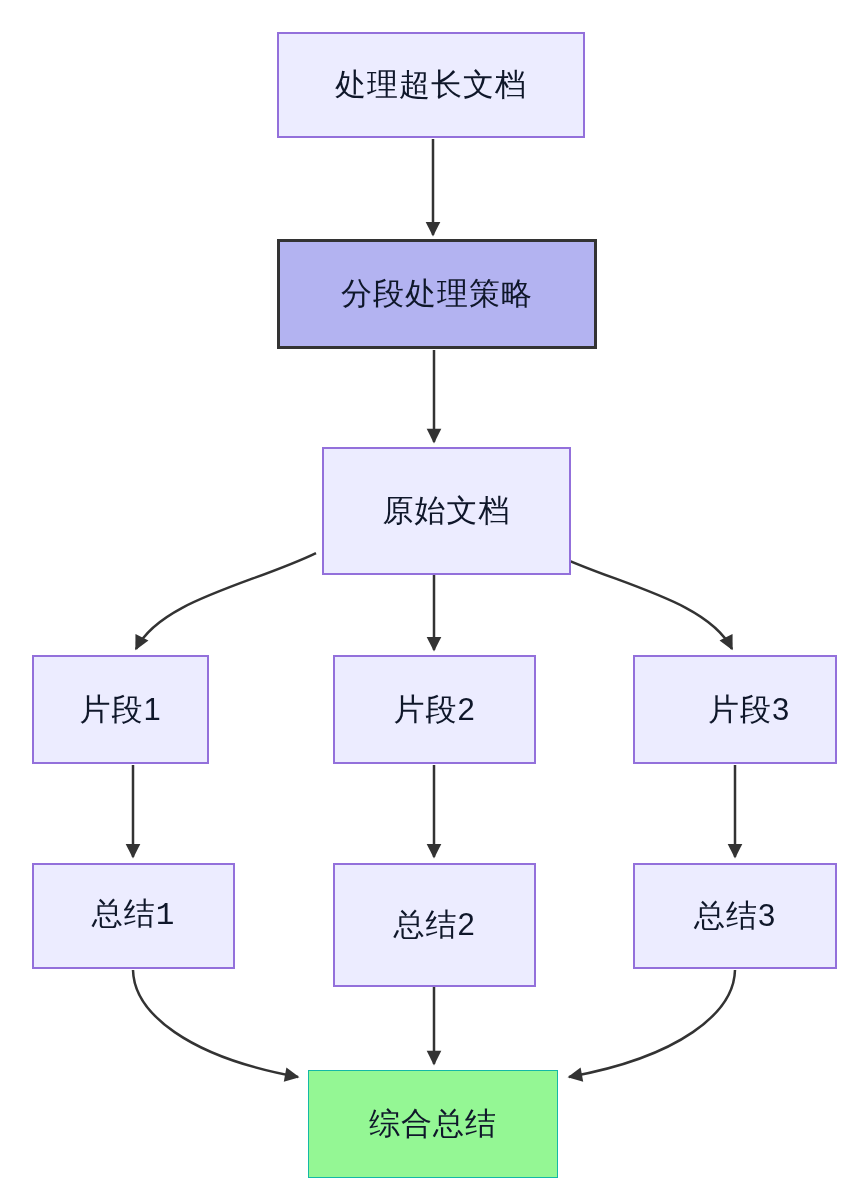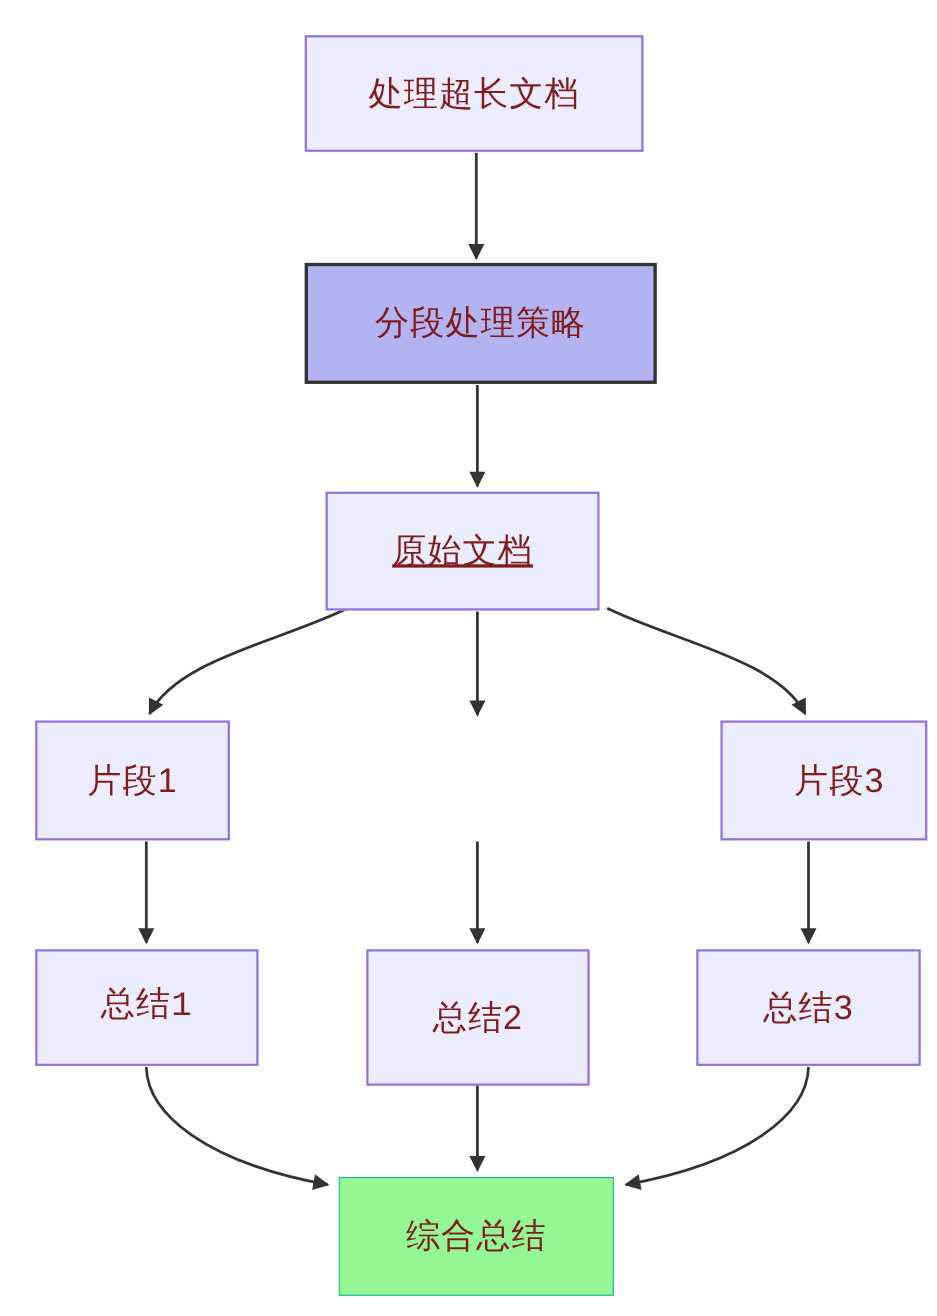--- a/index.html
+++ b/index.html
@@ -29,40 +29,40 @@
   }
   .node {
     position: absolute;
     box-sizing: border-box;
     display: flex;
     align-items: center;
     justify-content: center;
     text-align: center;
     background: #ECECFF;
     border: 2px solid #9370DB;
-    color: #7f1d1d;
+    color: #0f172a;
     font-size: 31px;
     line-height: 1.2;
     letter-spacing: 1px;
   }
   .node.highlight {
     background: #b3b3f1;
     border: 3.5px solid #333333;
   }
   .node.success {
     background: #94f794;
     border: 1px solid #14b8a6;
   }
   
   #node-A  { left: 277px; top: 32px;   width: 308px; height: 106px; }
   #node-B  { left: 277px; top: 239px;  width: 320px; height: 110px; }
-  #node-C  { left: 296px; top: 447px;  width: 249px; height: 108px; text-decoration: underline; }
+  #node-C  { left: 322px; top: 447px;  width: 249px; height: 128px; }
   #node-D1 { left: 32px;  top: 655px;  width: 177px; height: 109px; }
   #node-D2 { left: 333px; top: 655px;  width: 203px; height: 109px; }
-  #node-D3 { left: 655px; top: 655px;  width: 188px; height: 109px; padding-left: 28px; }
+  #node-D3 { left: 633px; top: 655px;  width: 204px; height: 109px; padding-left: 28px; }
   #node-E1 { left: 32px;  top: 863px;  width: 203px; height: 106px; font-family: Liberation Mono, monospace; }
   #node-E2 { left: 333px; top: 863px;  width: 203px; height: 124px; }
   #node-E3 { left: 633px; top: 863px;  width: 204px; height: 106px; align-items: center; }
   #node-F  { left: 308px; top: 1070px; width: 250px; height: 108px; }
 </style>
 </head>
 <body>
 
 <div class="canvas">
 
@@ -94,20 +94,23 @@
   </div>
 
   <div class="node" id="node-C">
     <span>原始文档</span>
   </div>
 
   <div class="node" id="node-D1">
     <span>片段1</span>
   </div>
 
+  <div class="node" id="node-D2">
+    <span>片段2</span>
+  </div>
 
   <div class="node" id="node-D3">
     <span>片段3</span>
   </div>
 
   <div class="node" id="node-E1">
     <span>总结1</span>
   </div>
 
   <div class="node" id="node-E2">

